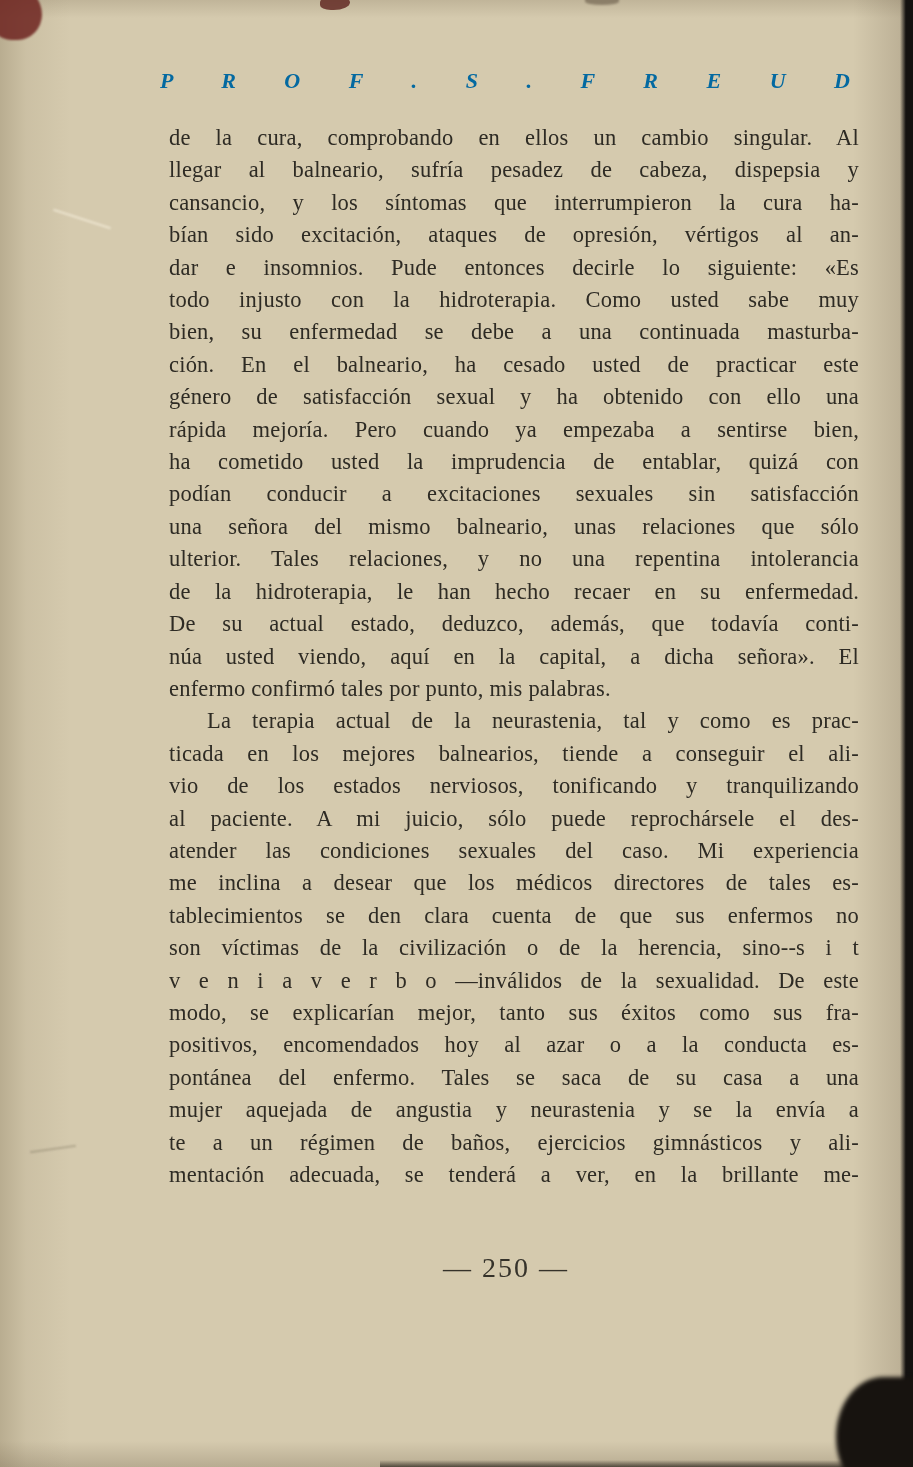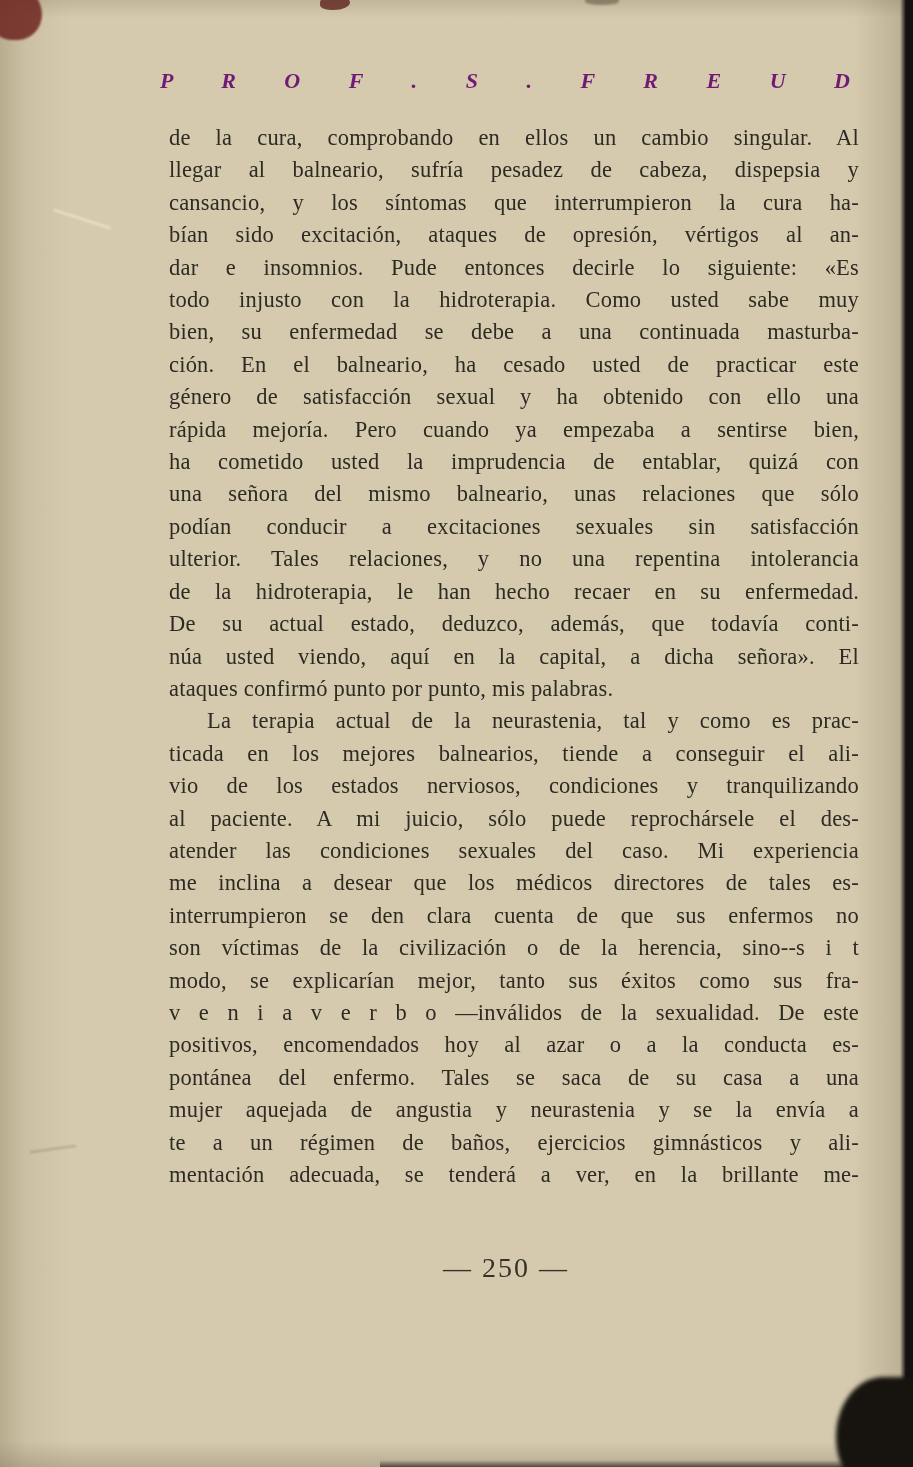--- a/index.html
+++ b/index.html
@@ -27,21 +27,21 @@
       linear-gradient(to right, rgba(120,105,75,.30) 0px, rgba(120,105,75,.10) 26px, rgba(120,105,75,0) 70px),
       linear-gradient(to left,  rgba(90,75,55,.25) 0px, rgba(90,75,55,0) 60px),
       linear-gradient(to bottom,rgba(100,85,60,.18) 0px, rgba(100,85,60,0) 18px),
       linear-gradient(to top,   rgba(80,65,45,.22) 0px, rgba(80,65,45,0) 26px);
   }
   
   .running-header{
     position:absolute;
     left:160px;top:68px;width:690px;
     font-size:22px;font-weight:bold;font-style:italic;
-    color:#701a75;
+    color:#0369a1;
     text-align:justify;
     text-align-last:justify;
     white-space:normal;
   }
   
   .text-block{
     position:absolute;
     left:161px;top:122px;width:690px;
     font-size:22.5px;
     line-height:32.4px;
@@ -134,37 +134,37 @@
       <div class="line">llegar al balneario, sufría pesadez de cabeza, dispepsia y</div>
       <div class="line">cansancio, y los síntomas que interrumpieron la cura ha-</div>
       <div class="line">bían sido excitación, ataques de opresión, vértigos al an-</div>
       <div class="line">dar e insomnios. Pude entonces decirle lo siguiente: «Es</div>
       <div class="line">todo injusto con la hidroterapia. Como usted sabe muy</div>
       <div class="line">bien, su enfermedad se debe a una continuada masturba-</div>
       <div class="line">ción. En el balneario, ha cesado usted de practicar este</div>
       <div class="line">género de satisfacción sexual y ha obtenido con ello una</div>
       <div class="line">rápida mejoría. Pero cuando ya empezaba a sentirse bien,</div>
       <div class="line">ha cometido usted la imprudencia de entablar, quizá con</div>
+      <div class="line">podían conducir a excitaciones sexuales sin satisfacción</div>
       <div class="line">una señora del mismo balneario, unas relaciones que sólo</div>
-      <div class="line">podían conducir a excitaciones sexuales sin satisfacción</div>
       <div class="line">ulterior. Tales relaciones, y no una repentina intolerancia</div>
       <div class="line">de la hidroterapia, le han hecho recaer en su enfermedad.</div>
       <div class="line">De su actual estado, deduzco, además, que todavía conti-</div>
       <div class="line">núa usted viendo, aquí en la capital, a dicha señora». El</div>
-      <div class="line flush">ataques confirmó punto por punto, mis palabras.</div>
+      <div class="line flush">enfermo confirmó tales por punto, mis palabras.</div>
       <div class="line indent">La terapia actual de la neurastenia, tal y como es prac-</div>
       <div class="line">ticada en los mejores balnearios, tiende a conseguir el ali-</div>
-      <div class="line">vio de los estados nerviosos, condiciones y tranquilizando</div>
+      <div class="line">vio de los estados nerviosos, tonificando y tranquilizando</div>
       <div class="line">al paciente. A mi juicio, sólo puede reprochársele el des-</div>
       <div class="line">atender las condiciones sexuales del caso. Mi experiencia</div>
       <div class="line">me inclina a desear que los médicos directores de tales es-</div>
-      <div class="line">interrumpieron se den clara cuenta de que sus enfermos no</div>
+      <div class="line">tablecimientos se den clara cuenta de que sus enfermos no</div>
       <div class="line">son víctimas de la civilización o de la herencia, sino--s i t</div>
+      <div class="line">v e n i a v e r b o —inválidos de la sexualidad. De este</div>
       <div class="line">modo, se explicarían mejor, tanto sus éxitos como sus fra-</div>
-      <div class="line">v e n i a v e r b o —inválidos de la sexualidad. De este</div>
       <div class="line">positivos, encomendados hoy al azar o a la conducta es-</div>
       <div class="line">pontánea del enfermo. Tales se saca de su casa a una</div>
       <div class="line">mujer aquejada de angustia y neurastenia y se la envía a</div>
       <div class="line">te a un régimen de baños, ejercicios gimnásticos y ali-</div>
       <div class="line">mentación adecuada, se tenderá a ver, en la brillante me-</div>
     </div>
 
   <div class="page-number">— 250 —</div>
 
 </div>

